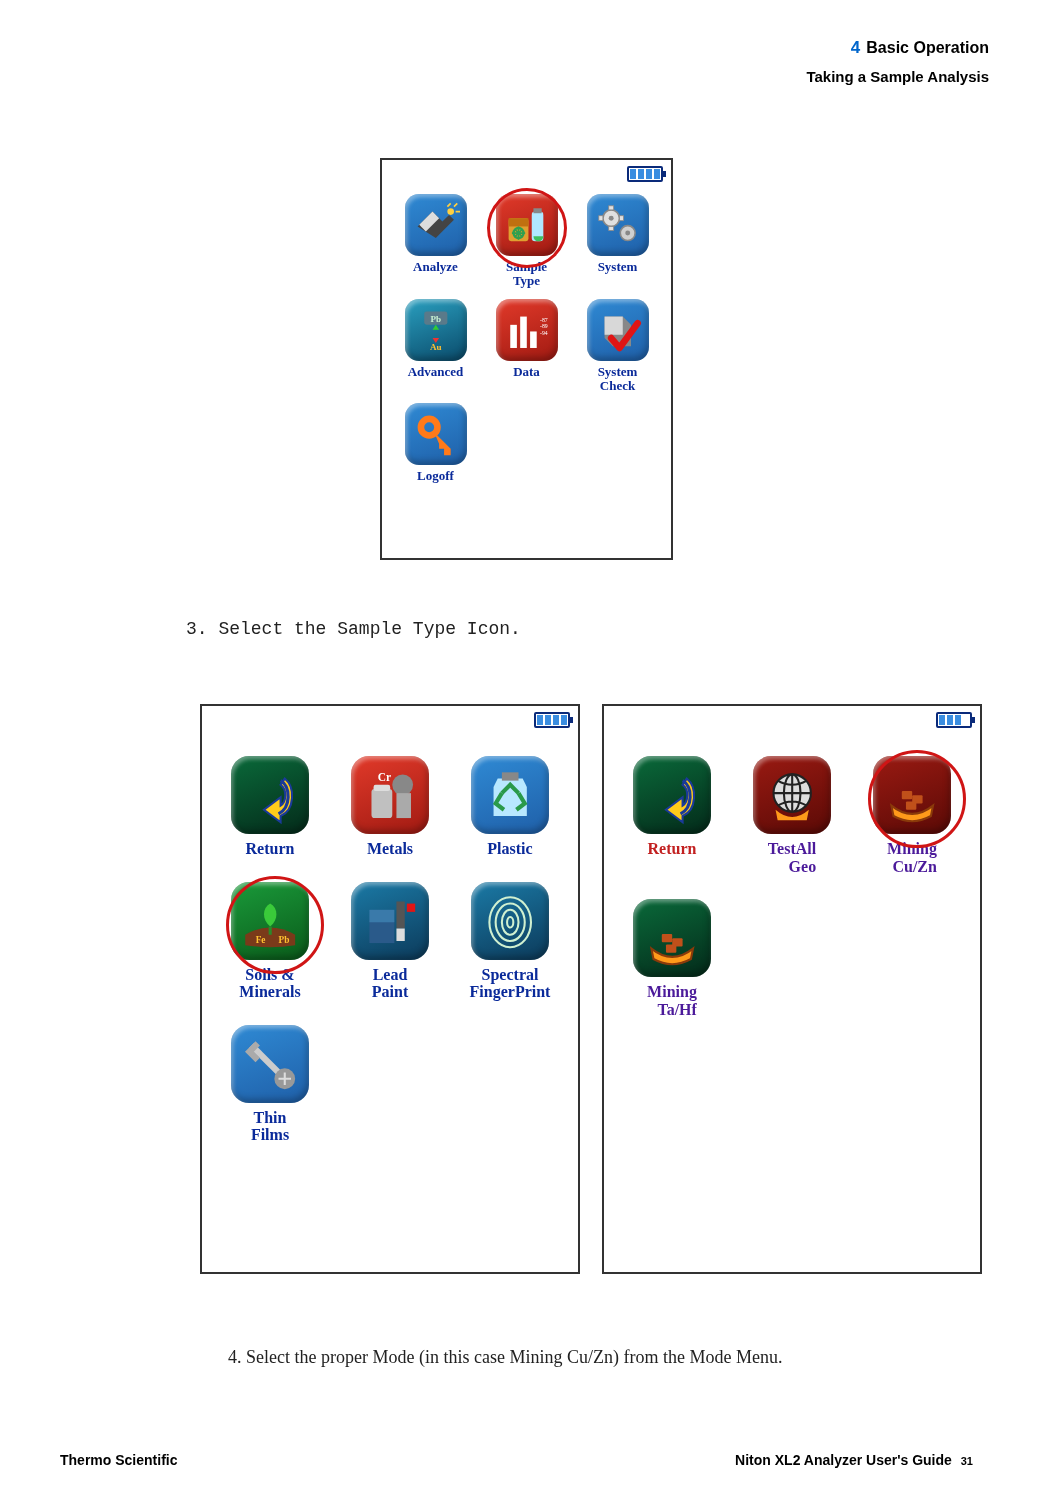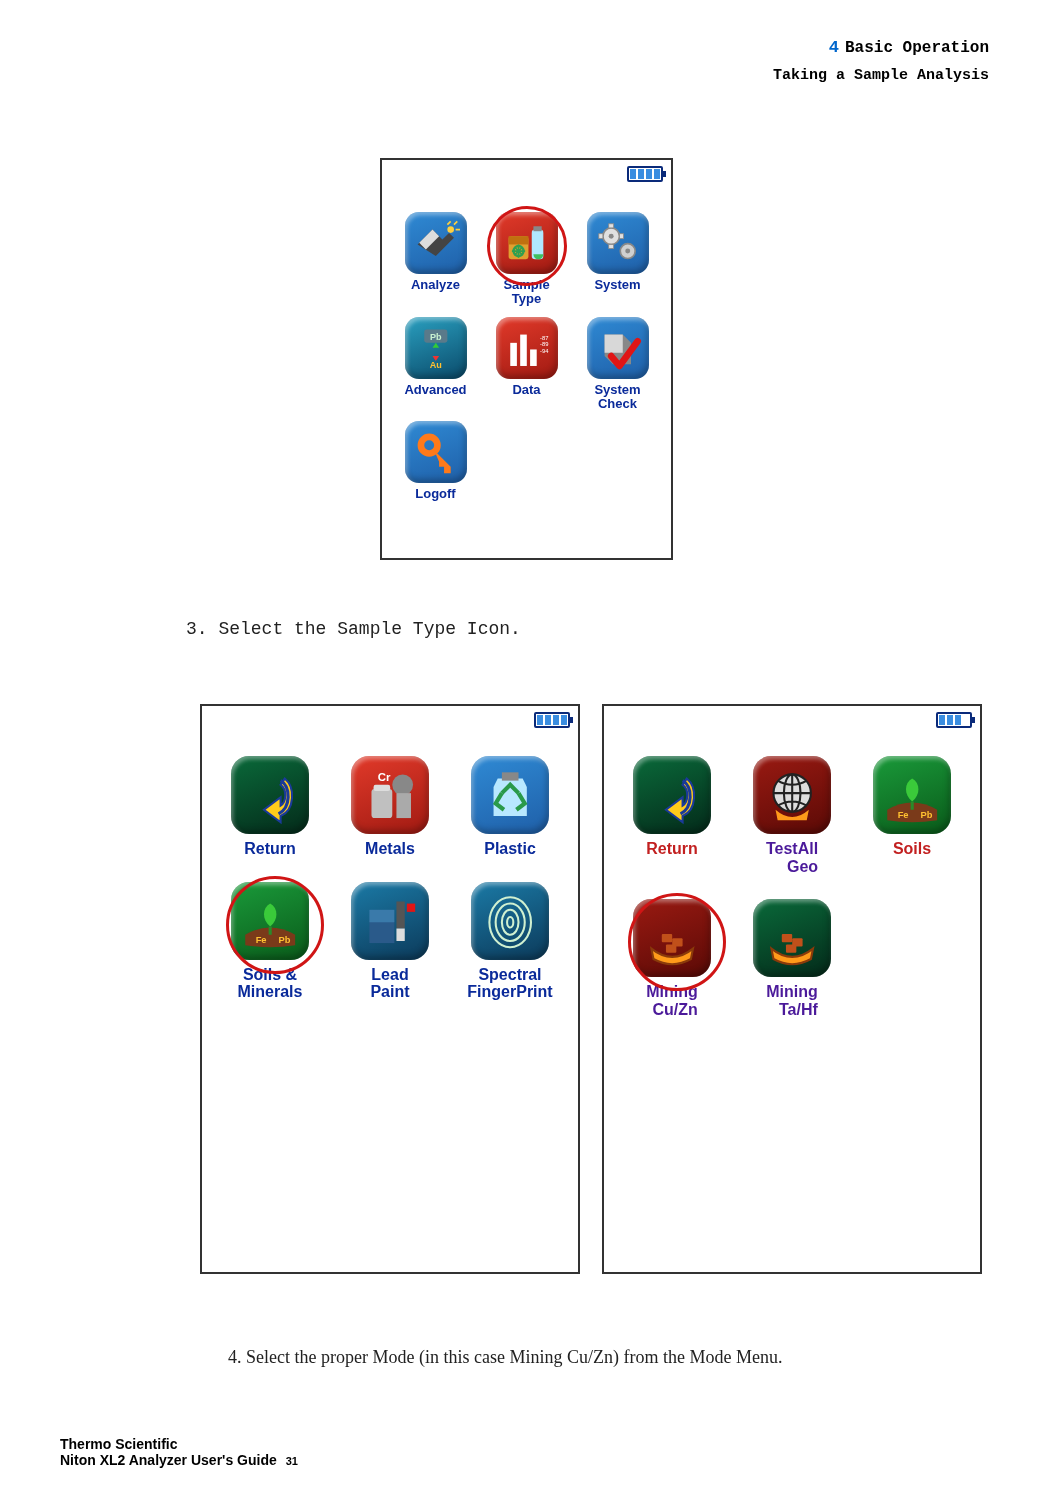--- a/index.html
+++ b/index.html
@@ -9,21 +9,21 @@
     background: #fff;
     font-family: Arial, Helvetica, sans-serif;
     position: relative;
     color: #000;
   }
   .header {
     position: absolute;
     top: 38px;
     right: 60px;
     text-align: right;
-    font-family: Liberation Mono, monospace;
+    font-family: Liberation Sans, sans-serif;
     font-weight: bold;
   }
   .chapter-num {
     color: #0066cc;
     font-size: 17px;
     font-weight: bold;
     margin-right: 6px;
   }
   .section-title { font-size: 15px; font-weight: bold; display: block; margin-top: 10px;}
   .body-text {
@@ -37,21 +37,20 @@
     position: absolute;
     bottom: 38px;
     left: 60px;
     right: 76px;
     display: flex;
     justify-content: space-between;
     font-family: Arial, sans-serif;
     font-size: 14px;
     font-weight: bold;
     align-items: baseline;
-    flex-direction: column;
   }
   .page-num { font-size: 11px; margin-left: 5px; }
 
   
   .screen {
     background: #fff;
     border: 2px solid #333;
     position: absolute;
   }
   .screen1 { top: 158px; left: 380px; width: 293px; height: 402px; }
@@ -78,21 +77,22 @@
     width: 3px;
     height: 6px;
     background: #0a2a7a;
   }
   .battery .cell { flex: 1; background: #3a8de0; }
   .battery.b3 .cell:nth-child(4) { background: #fff; }
 
   .icon-grid {
     display: grid;
     gap: 10px 8px;
-    padding: 52px 12px 8px 12px;
+    padding: 34px 12px 8px 12px;
+    font-family: Liberation Serif, serif;
   }
   .screen1 .icon-grid { grid-template-columns: repeat(3, 1fr); }
   .screen2 .icon-grid { grid-template-columns: repeat(3, 1fr); padding-top: 50px; gap: 24px 8px;}
   .screen3 .icon-grid { grid-template-columns: repeat(3, 1fr); padding-top: 50px; gap: 24px 8px;}
 
   .app {
     display: flex;
     flex-direction: column;
     align-items: center;
     text-align: center;
@@ -411,20 +411,29 @@
       </div>
       <div class="app">
         <div class="tile c-teal2">
           <svg viewBox="0 0 60 60">
             <use href="#i-finger"></use>
           </svg>
         </div>
         <div class="label">Spectral
 FingerPrint</div>
       </div>
+      <div class="app">
+        <div class="tile c-blue">
+          <svg viewBox="0 0 60 60">
+            <use href="#i-caliper"></use>
+          </svg>
+        </div>
+        <div class="label">Thin
+Films</div>
+      </div>
     </div>
 </div>
 
 <div class="screen screen3">
   <div class="battery b3">
       <div class="cell"></div>
       <div class="cell"></div>
       <div class="cell"></div>
       <div class="cell"></div>
     </div>
@@ -438,28 +447,20 @@
         <div class="label label-red">Return</div>
       </div>
       <div class="app">
         <div class="tile c-darkred">
           <svg viewBox="0 0 60 60">
             <use href="#i-globe"></use>
           </svg>
         </div>
         <div class="label label-purple">TestAll
 Geo</div>
-      </div>
-      <div class="app">
-        <div class="tile c-green">
-          <svg viewBox="0 0 60 60">
-            <use href="#i-soils"></use>
-          </svg>
-        </div>
-        <div class="label label-red">Soils</div>
       </div>
       <div class="app circled">
         <div class="tile c-darkred">
           <svg viewBox="0 0 60 60">
             <use href="#i-minecu"></use>
           </svg>
         </div>
         <div class="label label-purple">Mining
 Cu/Zn</div>
       </div>

